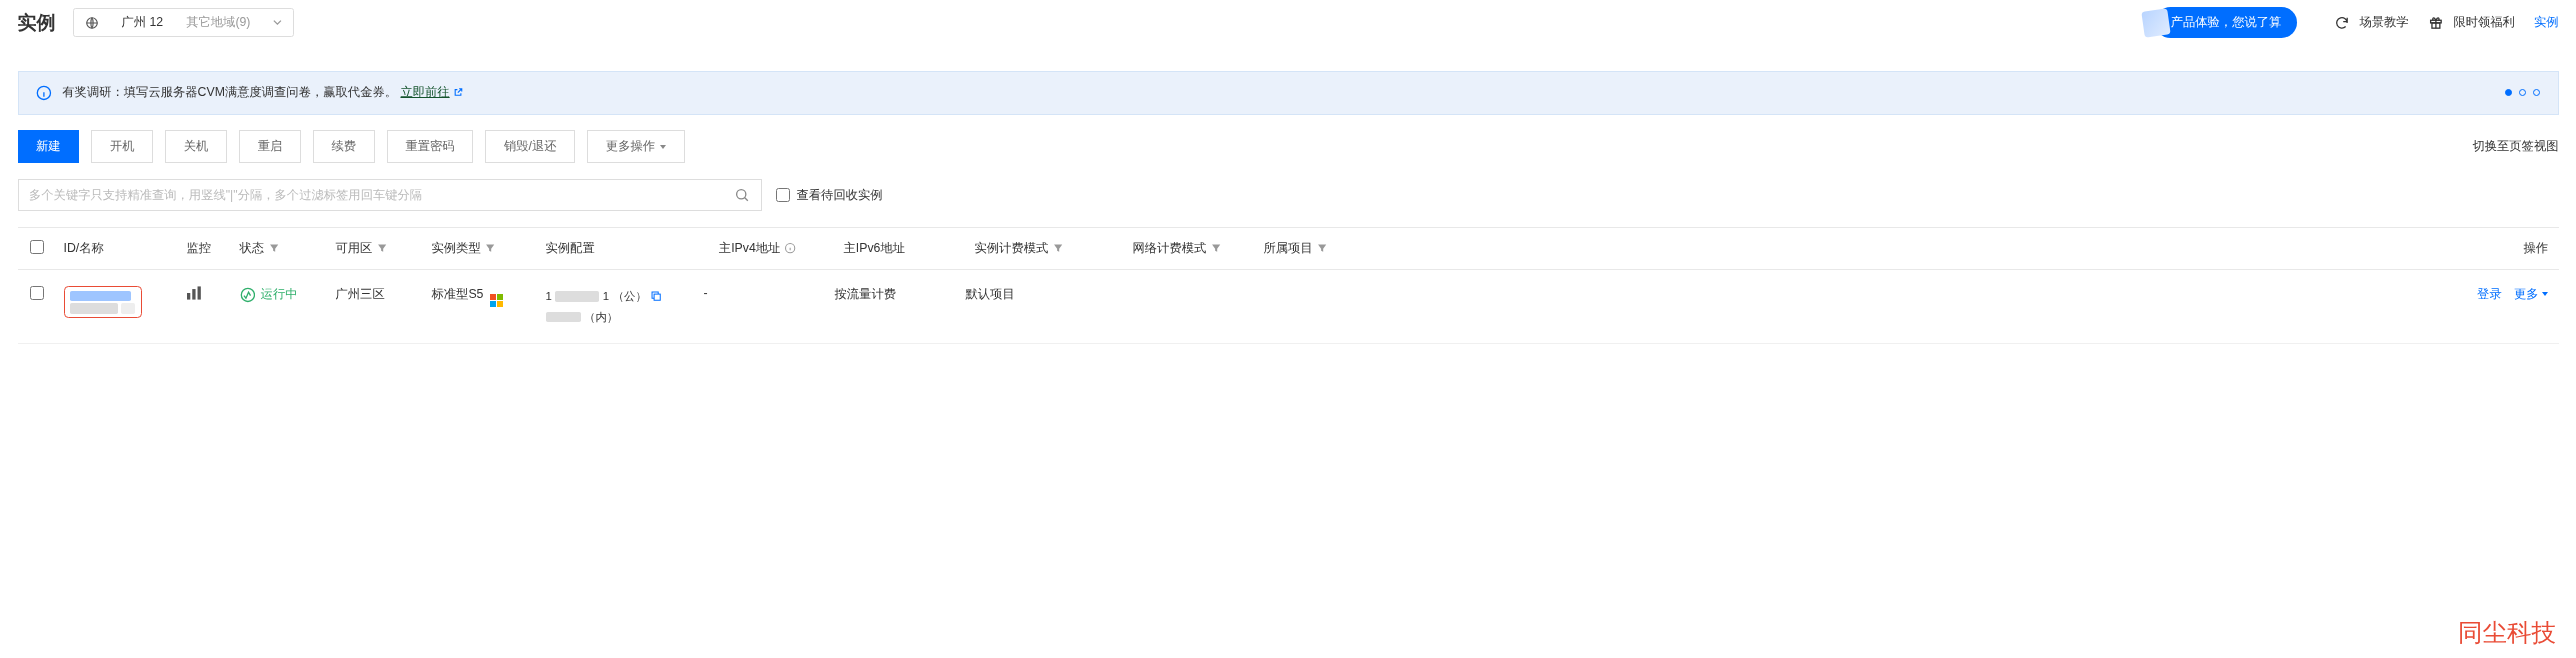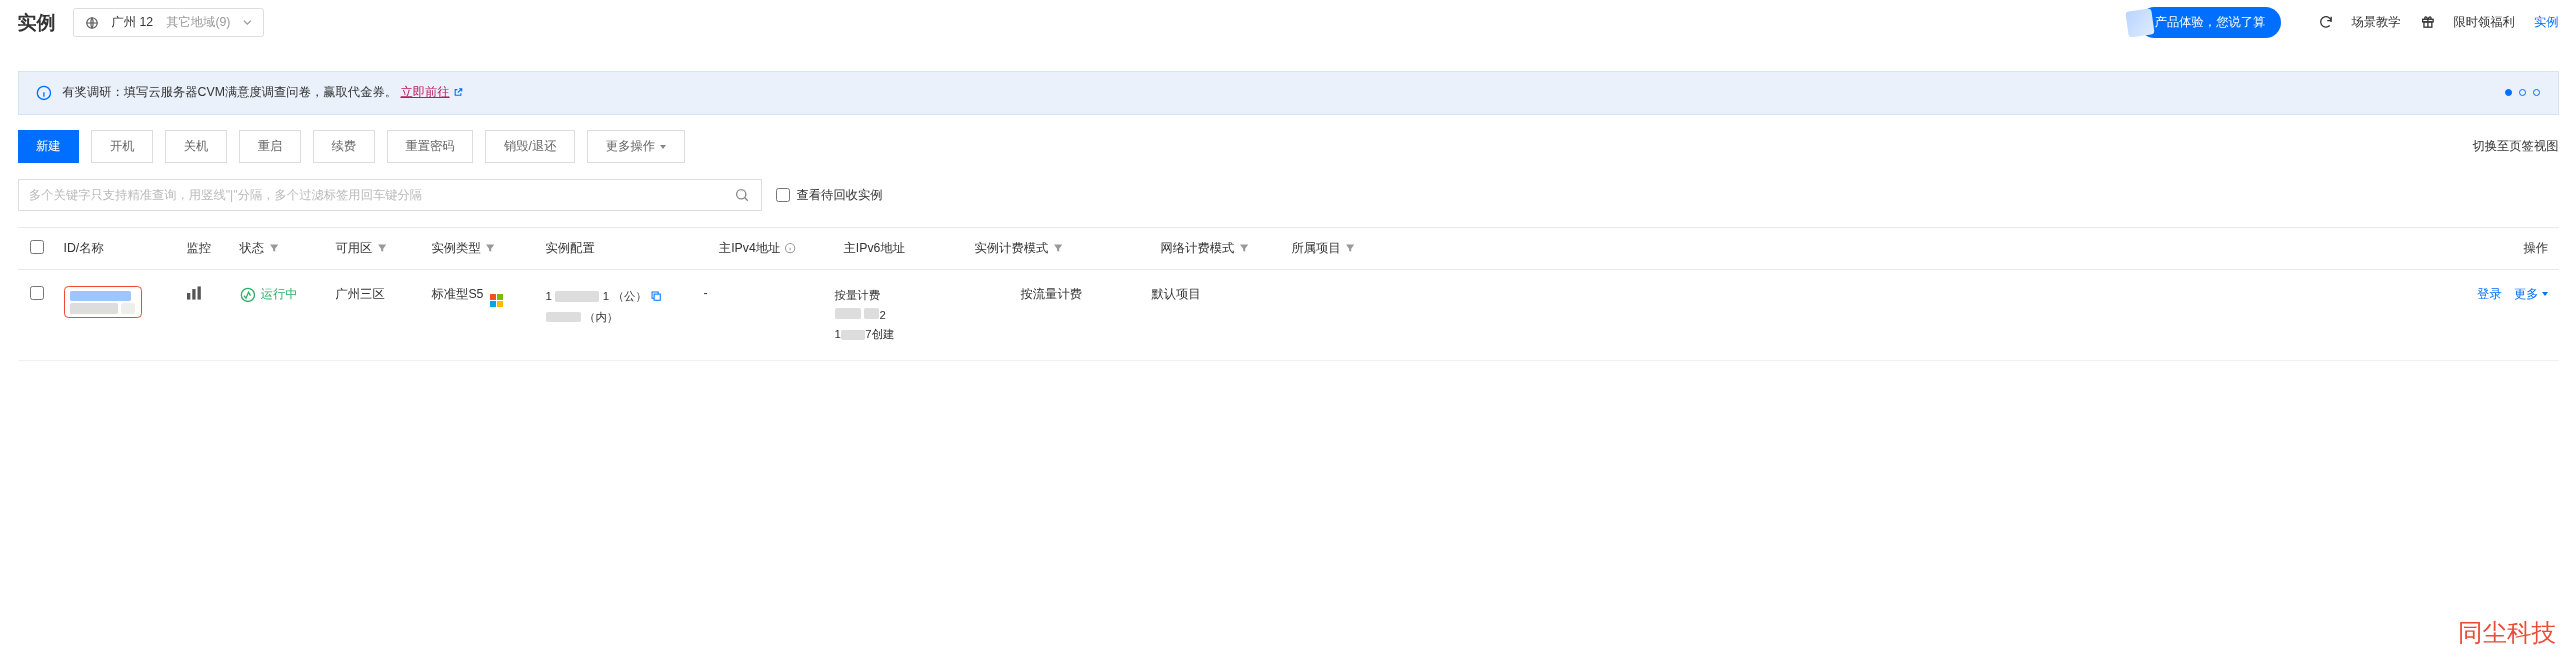--- a/index.html
+++ b/index.html
@@ -1,37 +1,37 @@
 <!DOCTYPE html>
 <html style="font-size:14px"><head>
   <meta charset="utf-8">
   <style>
     * { margin: 0; padding: 0; box-sizing: border-box; }
     body { font-family: -apple-system, "PingFang SC", "Microsoft YaHei", sans-serif; font-size: 12.3px; color: #333; background: #fff; }
     
     
     .header-row { display: flex; align-items: center; padding: 7px 17.5px; gap: 10.5px; }
     .page-title { font-size: 19px; font-weight: 600; margin-right: 7px; }
-    .region-selector { display: inline-flex; align-items: center; border: 0.9px solid #ddd; border-radius: 2.6px; padding: 5.3px 10.5px; gap: 13px; cursor: pointer; }
+    .region-selector { display: inline-flex; align-items: center; border: 0.9px solid #ddd; border-radius: 2.6px; padding: 5.3px 10.5px; gap: 23px; cursor: pointer; }
     .globe-icon { width: 14px; height: 14px; }
     .region-current { font-weight: 500; }
     .region-other { color: #999; }
     .chevron-down { width: 8.8px; height: 8.8px; }
     .header-spacer { flex: 1; }
     .promo-pill { display: inline-flex; align-items: center; background: #006eff; color: #fff; border-radius: 17.5px; padding: 7px 15.8px; gap: 7px; cursor: pointer; position: relative; }
     .promo-pill::before { content: ""; position: absolute; left: -12.3px; width: 26px; height: 26px; background: linear-gradient(135deg,#b8d4ff,#e0ecff); border-radius: 3.5px; transform: rotate(-8deg); }
     .link-set { display: inline-flex; align-items: center; gap: 19px; margin-left: 26px; }
-    .link-item { display: inline-flex; align-items: flex-start; gap: 18px; cursor: pointer; color: #333; }
+    .link-item { display: inline-flex; align-items: center; gap: 10px; cursor: pointer; color: #333; }
     .link-item.blue { color: #006eff; }
     .small-icon { width: 15.8px; height: 15.8px; }
 
     
     .info-banner { margin: 26px 17.5px 0 17.5px; background: #eaf1fb; border: 0.9px solid #d4e4f7; padding: 12.3px 17.5px; display: flex; align-items: center; gap: 10.5px; position: relative; }
     .info-banner .info-icon { width: 15.8px; height: 15.8px; color: #006eff; flex-shrink: 0; }
-    .info-banner a { color: #be185d; text-decoration: underline; cursor: pointer; }
+    .info-banner a { color: #14532d; text-decoration: underline; cursor: pointer; }
     .ext-icon { width: 10.5px; height: 10.5px; margin-left: 3.5px; vertical-align: -0.9px; }
     .dots { position: absolute; right: 17.5px; display: flex; gap: 7px; }
     .dot { width: 7px; height: 7px; border: 0.9px solid #006eff; border-radius: 50%; }
     .dot.active { background: #006eff; }
 
     
     .toolbar { display: flex; align-items: center; padding: 15.8px 17.5px; gap: 12.3px; }
     .btn { border: 0.9px solid #ddd; background: #fff; padding: 7px 17.5px; font-size: 12.3px; cursor: pointer; color: #666; }
     .btn.primary { background: #006eff; color: #fff; border-color: #006eff; }
     .btn.dropdown::after { content: ""; display: inline-block; margin-left: 5.3px; border-top: 4.4px solid #888; border-left: 3.5px solid transparent; border-right: 3.5px solid transparent; vertical-align: 1.8px; }
@@ -57,21 +57,21 @@
     .col-check input { width: 14px; height: 14px; }
     .col-id { width: 123px; }
     .col-mon { width: 53px; }
     .col-status { width: 96px; }
     .col-zone { width: 96px; }
     .col-type { width: 114px; }
     .col-config { width: 140px; }
     .col-ipv4 { width: 158px; text-align: center; }
     .col-ipv6 { width: 131px; }
     .col-billing { width: 158px; }
-    .col-netbill { width: 131px; margin-left: 28px; }
+    .col-netbill { width: 131px; }
     .col-project { width: 96px; }
     .col-ops { flex: 1; text-align: right; padding-right: 10.5px; }
     .th-with-icon { display: inline-flex; align-items: center; gap: 3.5px; }
     .filter-icon, .info-mini { width: 12.3px; height: 12.3px; color: #999; }
     .redacted { display: inline-block; background: #ddd; height: 10.5px; border-radius: 1.8px; }
     .id-badge { border: 1.8px solid #e94b35; border-radius: 4.4px; padding: 3.5px 5.3px; display: inline-block; }
     .id-top { color: #3b82f6; font-size: 11.4px; }
     .id-bot { color: #888; font-size: 10.5px; display: flex; align-items: center; gap: 3.5px; }
     .status-inline { display: inline-flex; align-items: center; gap: 5.3px; }
     .status-icon { width: 15.8px; height: 15.8px; }
@@ -289,25 +289,20 @@
             <rect x="8" y="8" width="12" height="12"></rect>
             <path d="M16 8V4H4v12h4"></path>
           </svg>
       </div>
       <div class="ip-line">
         <span class="redacted" style="width:35px"></span>
         <span>（内）</span>
       </div>
     </div>
     <div class="col col-ipv6">-</div>
-    <div class="col col-billing">
-      <div class="bill-line">按量计费</div>
-      <div class="bill-line"><span class="redacted" style="width:26px"></span>&nbsp;<span class="redacted" style="width:15.8px"></span>2</div>
-      <div class="bill-line">1<span class="redacted" style="width:24.5px;vertical-align:middle"></span>7<span>创建</span></div>
-    </div>
     <div class="col col-netbill">按流量计费</div>
     <div class="col col-project">默认项目</div>
     <div class="col col-ops">
       <span class="op-link">登录</span>
       <span class="op-link dd">更多</span>
     </div>
   </div>
 </div>
 
 <div class="watermark">同尘科技</div>

